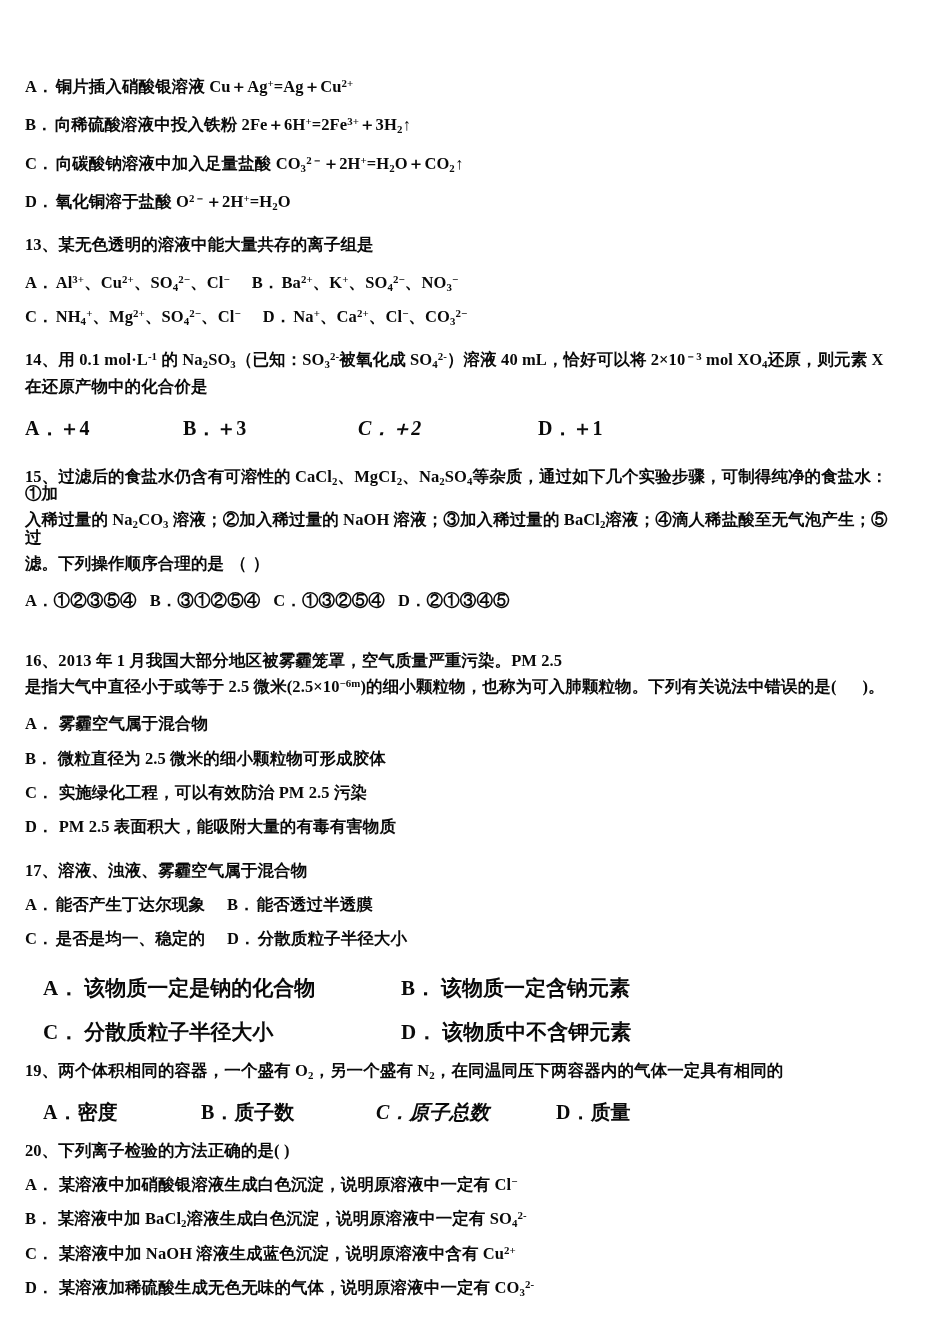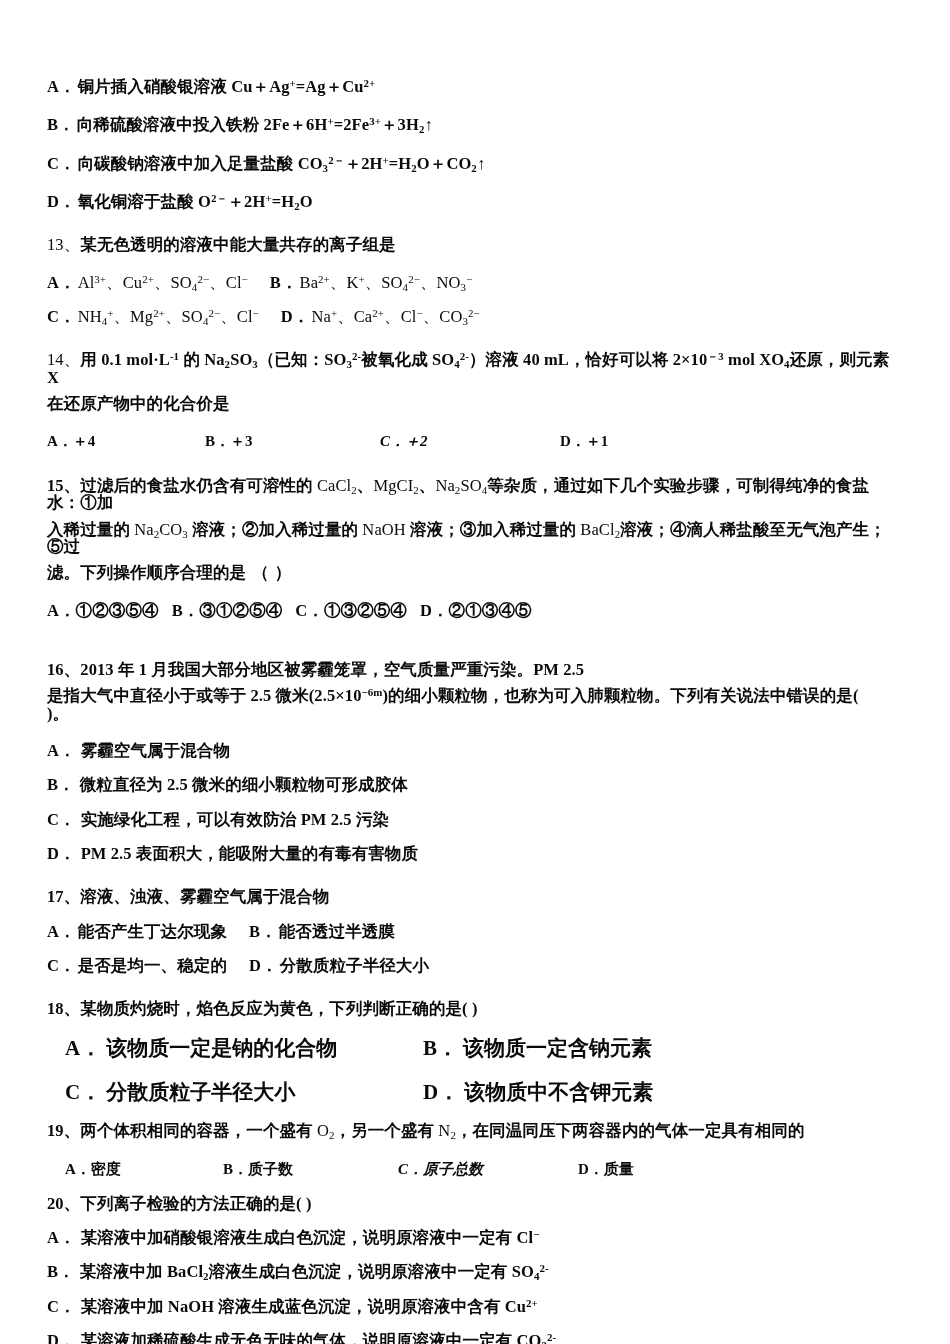--- a/index.html
+++ b/index.html
@@ -12,21 +12,21 @@
     height: 1344px;
     font-family: "Liberation Serif", "DejaVu Serif", serif;
     color: #0a0a0a;
     -webkit-font-smoothing: none;
   }
   .page {
     position: relative;
     width: 950px;
     height: 1344px;
     box-sizing: border-box;
-    padding: 78px 50px 0 47px;
+    padding: 78px 50px 0 25px;
     overflow: hidden;
   }
   
   .q, .opt, .cont {
     font-size: 16.5px;
     line-height: 1.05;
     letter-spacing: 0.1px;
     white-space: normal;
   }
 
@@ -57,39 +57,39 @@
   .gapE { margin-bottom: 20px; }
   .tight { margin-bottom: 9px; }
 
   
   .f {
     font-family: "Liberation Serif", "DejaVu Serif", serif;
     font-weight: 700;
   }
   .fn {
     font-family: "Liberation Serif", "DejaVu Serif", serif;
-    font-weight: 400;
+    font-weight: 700;
   }
   sub {
     font-size: 0.66em;
     vertical-align: -0.25em;
     line-height: 0;
   }
   sup {
     font-size: 0.66em;
     vertical-align: 0.48em;
     line-height: 0;
   }
 
   
   .row4 {
     display: flex;
     margin: 0 0 16px 0;
     font-weight: 700;
-    font-size: 15px;
+    font-size: 20px;
   }
   .row4 > span { display: block; }
   .c1 { width: 158px; }
   .c2 { width: 175px; }
   .c3 { width: 180px; font-style: italic; }
   .c4 { width: auto; }
 
   .row2 {
     display: flex;
     margin: 0 0 16px 0;
@@ -156,21 +156,20 @@
   <div class="opt gapB"><span class="lbl lbl-sp">B．</span><span>微粒直径为 2.5 微米的细小颗粒物可形成胶体</span></div>
   <div class="opt gapB"><span class="lbl lbl-sp">C．</span><span>实施绿化工程，可以有效防治 PM 2.5 污染</span></div>
   <div class="opt gapD"><span class="lbl lbl-sp">D．</span><span>PM 2.5 表面积大，能吸附大量的有毒有害物质</span></div>
 
   <div class="q gapB"><span>17、</span><span>溶液、浊液、雾霾空气属于混合物</span></div>
 
   <div class="opt gapB"><span class="lbl">A．</span><span>能否产生丁达尔现象</span><span class="sep"></span><span class="lbl">B．</span><span>能否透过半透膜</span></div>
 
   <div class="opt gapD"><span class="lbl">C．</span><span>是否是均一、稳定的</span><span class="sep"></span><span class="lbl">D．</span><span>分散质粒子半径大小</span></div>
 
-  <div class="q gapB"><span>18、</span><span>某物质灼烧时，焰色反应为黄色，下列判断正确的是(      )</span></div>
 
   <div class="row2 gapB" style="padding-left:18px">
     <span class="h1"><span class="lbl lbl-sp">A．</span><span>该物质一定是钠的化合物</span></span>
     <span class="h2"><span class="lbl lbl-sp">B．</span><span>该物质一定含钠元素</span></span>
   </div>
 
   <div class="row2 gapD" style="padding-left:18px">
     <span class="h1"><span class="lbl lbl-sp">C．</span><span>分散质粒子半径大小</span></span>
     <span class="h2"><span class="lbl lbl-sp">D．</span><span>该物质中不含钾元素</span></span>
   </div>

